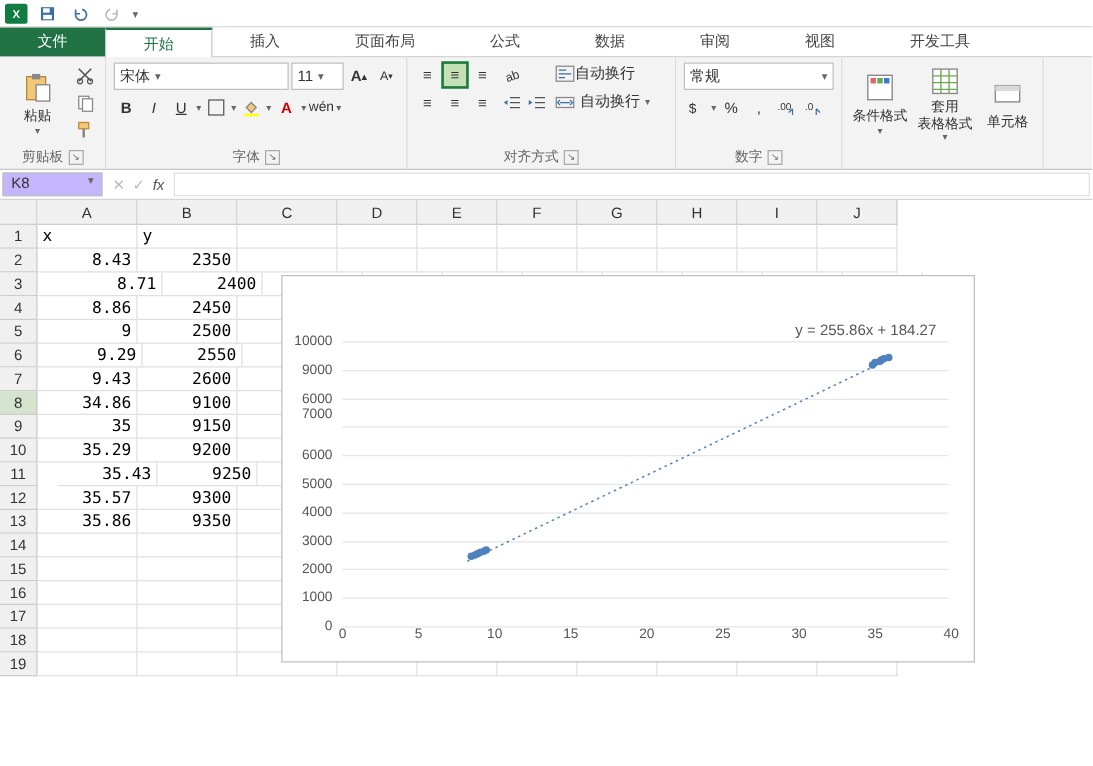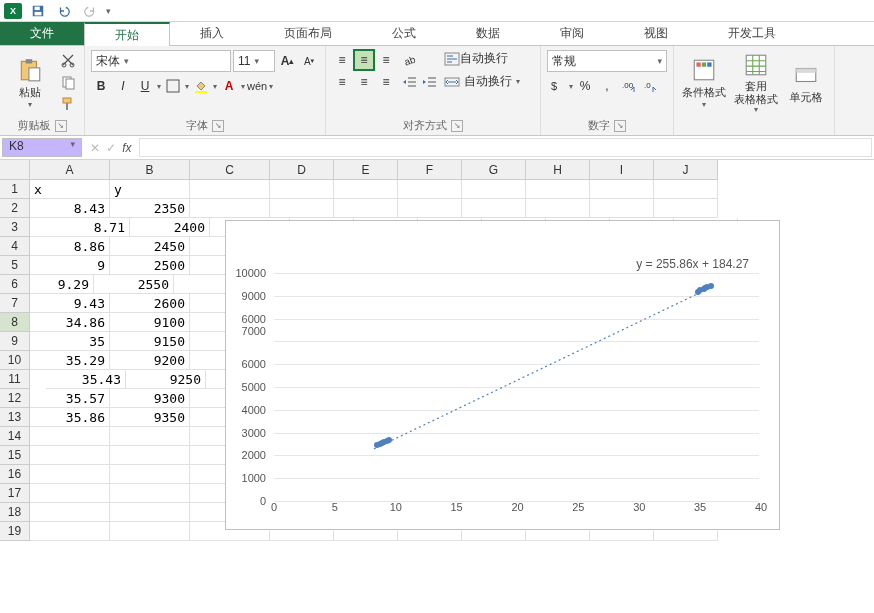--- a/index.html
+++ b/index.html
@@ -412,21 +412,21 @@
         <div class="cell" style="width: 64px;"></div>
         <div class="cell" style="width: 64px;"></div>
         <div class="cell" style="width: 64px;"></div>
         <div class="cell" style="width: 64px;"></div>
         <div class="cell" style="width: 64px;"></div>
         <div class="cell" style="width: 64px;"></div>
         <div class="cell" style="width: 64px;"></div>
       </div>
       <div class="row">
         <div class="rh">6</div>
-        <div class="cell num" style="width: 64px;">9.29</div>
+        <div class="cell num" style="width: 84px;">9.29</div>
         <div class="cell num" style="width: 80px;">2550</div>
         <div class="cell" style="width: 80px;"></div>
         <div class="cell" style="width: 64px;"></div>
         <div class="cell" style="width: 64px;"></div>
         <div class="cell" style="width: 64px;"></div>
         <div class="cell" style="width: 64px;"></div>
         <div class="cell" style="width: 64px;"></div>
         <div class="cell" style="width: 64px;"></div>
         <div class="cell" style="width: 64px;"></div>
       </div>

